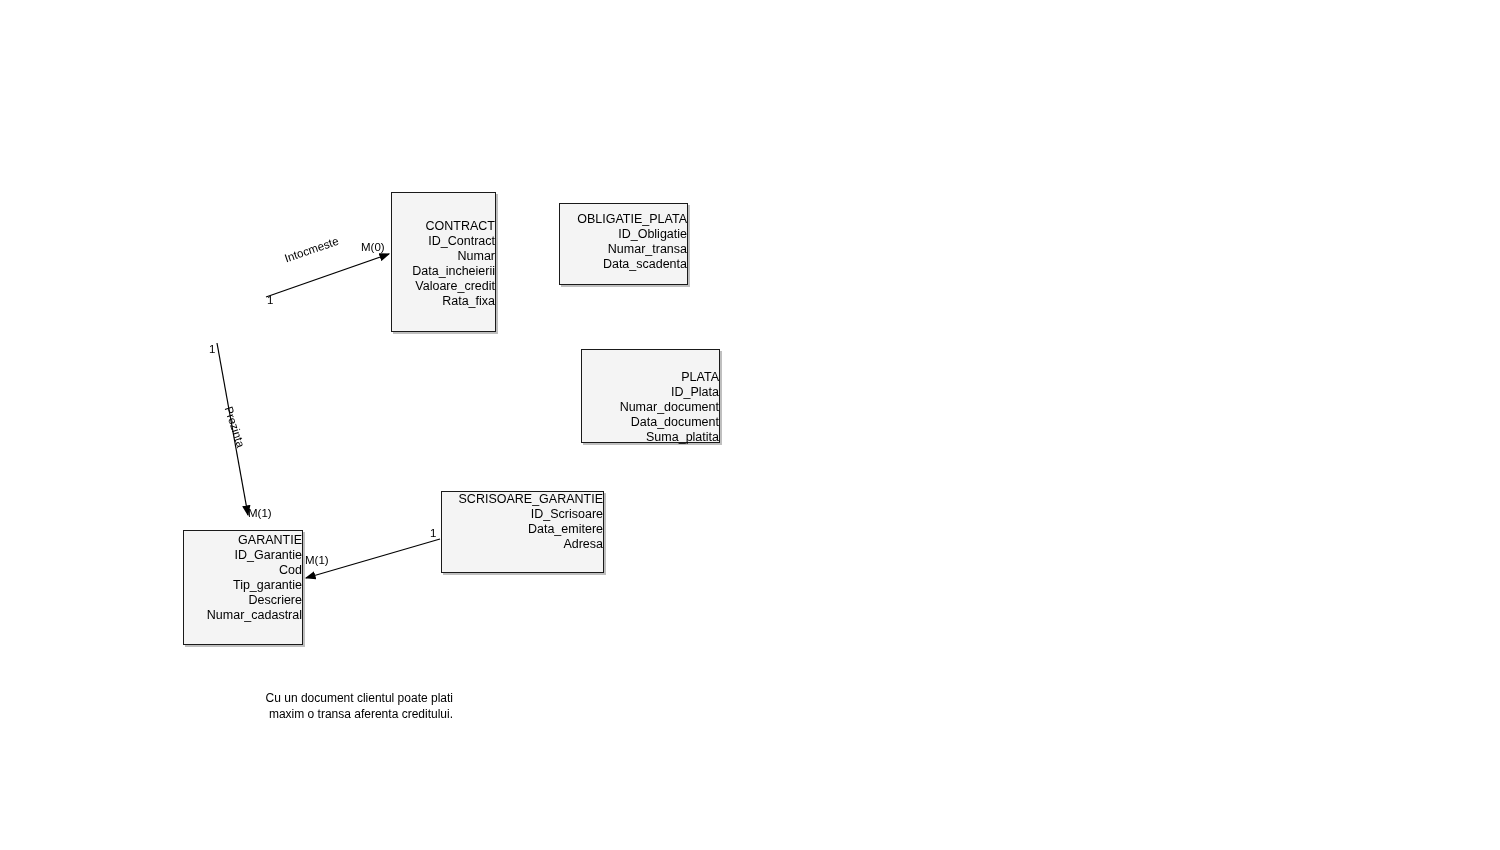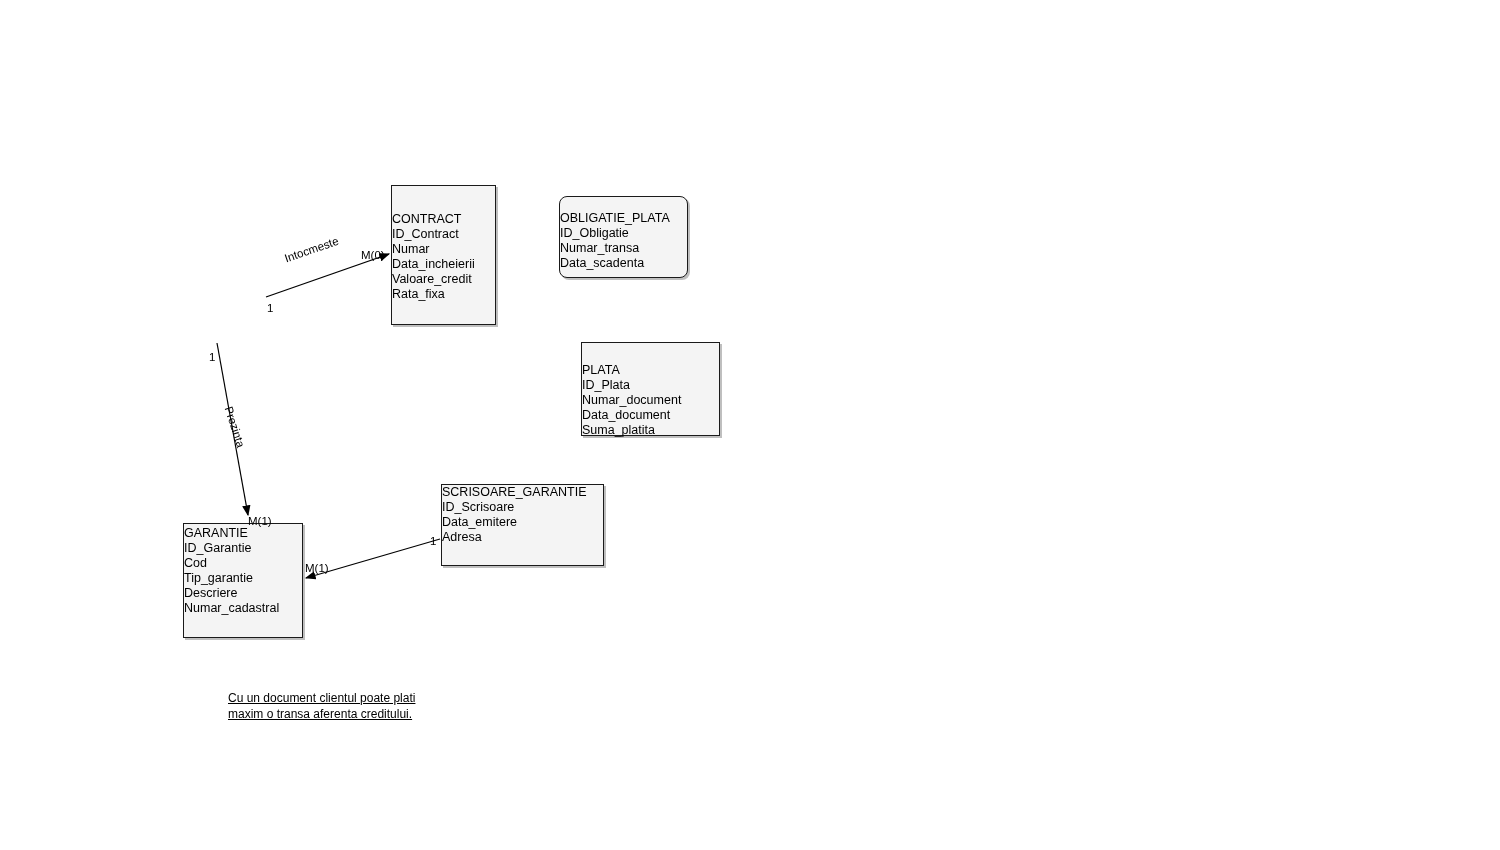--- a/index.html
+++ b/index.html
@@ -26,54 +26,53 @@
     width: 1500px;
     height: 850px;
     pointer-events: none;
   }
   .entity {
     position: absolute;
     background: #f4f4f4;
     border: 1px solid #1a1a1a;
     box-shadow: 2px 2px 0 rgba(0,0,0,0.25);
     box-sizing: border-box;
-    text-align: left;
+    text-align: right;
     color: #000000;
     font-size: 12.5px;
     line-height: 15px;
     padding-top: 5px;
+    margin-top: 7px;
   }
   .entity .ent-name {
     display: block;
     margin-bottom: 0px;
   }
   .entity .attr {
     display: block;
   }
   .edge-label {
     position: absolute;
     font-size: 11.5px;
     color: #000000;
     white-space: nowrap;
   }
   .card-label {
     position: absolute;
     font-size: 11.5px;
     color: #000000;
     white-space: nowrap;
-    margin-top: 8px;
   }
   .note {
     position: absolute;
     font-size: 12px;
     line-height: 16px;
     color: #000000;
-    text-align: left;
+    text-align: right;
     white-space: pre-line;
-    text-decoration: underline;
   }
   .rot-intocmeste {
     transform: rotate(-19deg);
     transform-origin: left top;
   }
   .rot-prezinta {
     transform: rotate(72deg);
     transform-origin: left top;
   }
 </style>
@@ -99,21 +98,21 @@
 
   <div class="entity" style="left:391px; top:185px; width:105px; height:140px; padding-top:26px;">
     <span class="ent-name">CONTRACT</span>
     <span class="attr">ID_Contract</span>
     <span class="attr">Numar</span>
     <span class="attr">Data_incheierii</span>
     <span class="attr">Valoare_credit</span>
     <span class="attr">Rata_fixa</span>
   </div>
 
-  <div class="entity" style="left:559px; top:196px; width:129px; height:82px; padding-top:14px;border-radius:8px;">
+  <div class="entity" style="left:559px; top:196px; width:129px; height:82px; padding-top:8px;">
     <span class="ent-name">OBLIGATIE_PLATA</span>
     <span class="attr">ID_Obligatie</span>
     <span class="attr">Numar_transa</span>
     <span class="attr">Data_scadenta</span>
   </div>
 
   <div class="entity" style="left:581px; top:342px; width:139px; height:94px; padding-top:20px;">
     <span class="ent-name">PLATA</span>
     <span class="attr">ID_Plata</span>
     <span class="attr">Numar_document</span>

